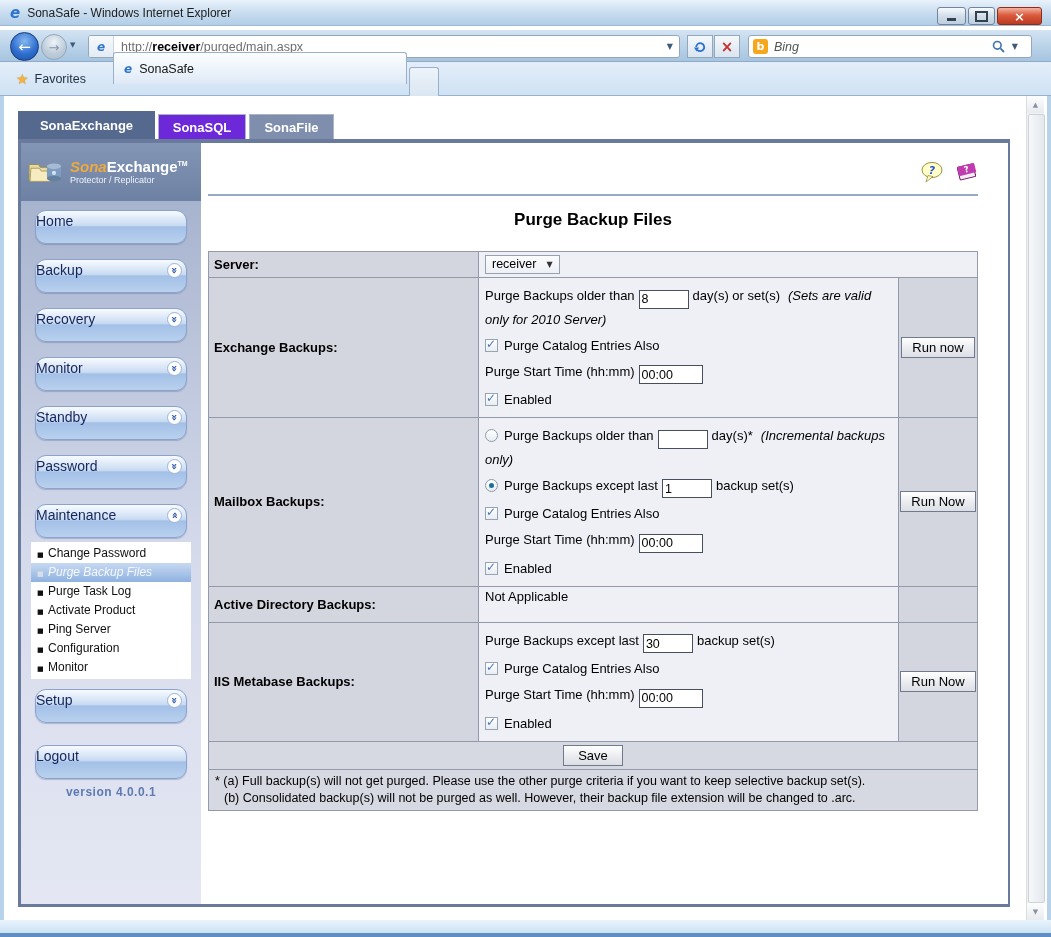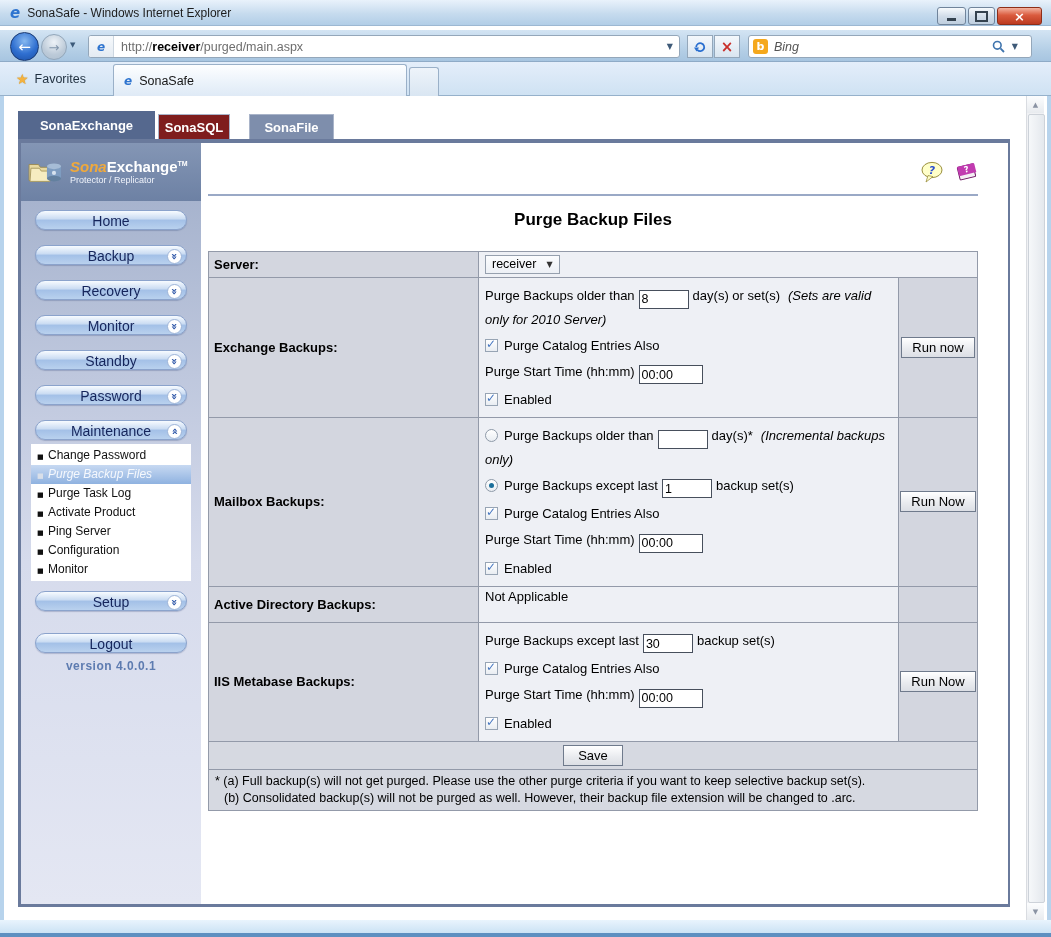--- a/index.html
+++ b/index.html
@@ -59,21 +59,21 @@
   .bing-logo::before{content:"b"}
   .search-text{font-style:italic;font-size:12.5px;color:#555}
   .search-right{margin-left:auto;display:flex;align-items:center;gap:7px;margin-right:7px}
 
   .tabsbar{position:absolute;left:0;top:62px;width:1051px;height:34px;
     background:linear-gradient(#e4eefa,#cfe2f3);border-bottom:1px solid #96b1cb;box-sizing:border-box}
   .fav-btn{position:absolute;left:8px;top:67px;height:24px;display:flex;align-items:center;gap:6px;
     padding:0 8px;font-size:12.5px;color:#1f2f3f}
   .star{color:#f4b23f;font-size:14px;font-family:"DejaVu Sans",sans-serif;text-shadow:0 0 1px #b07f1d}
   .star::before{content:"\2605"}
-  .browser-tab{position:absolute;left:113px;top:64px;width:294px;height:32px;box-sizing:border-box;
+  .browser-tab{position:absolute;left:113px;top:52px;width:294px;height:32px;box-sizing:border-box;
     background:linear-gradient(#fdfeff,#eaf2fa 60%,#dfeaf6);border:1px solid #9ab0c8;border-bottom:none;
     border-radius:3px 3px 0 0;display:flex;align-items:center;padding-left:10px;gap:7px;font-size:12.5px;color:#161616}
   .tab-stub{position:absolute;left:409px;top:67px;width:30px;height:29px;box-sizing:border-box;
     background:linear-gradient(#eef4fa,#d9e6f2);border:1px solid #9ab0c8;border-bottom:none;border-radius:3px 3px 0 0}
 
   
   .win-edge{position:absolute;top:96px;height:824px;width:4px;background:#b7d3ec}
   .win-edge.left{left:0}.win-edge.right{left:1047px}
   .bottom-strip{position:absolute;left:0;top:920px;width:1051px;height:13px;background:linear-gradient(#e9f4fd,#cbe2f4)}
   .bottom-line{position:absolute;left:0;top:933px;width:1051px;height:4px;background:#5e8fc0}
@@ -82,36 +82,36 @@
     font-size:7px;color:#8a93a3;font-family:"DejaVu Sans",sans-serif;background:linear-gradient(#fcfdfe,#e8ebef)}
   .sb-up{top:0}.sb-up::before{content:"\25B2"}
   .sb-down{bottom:0}.sb-down::before{content:"\25BC"}
   .sb-thumb{position:absolute;left:1px;top:18px;width:15px;height:787px;border:1px solid #cdd2d9;border-radius:2px;
     background:linear-gradient(90deg,#f6f8fa,#e4e8ed)}
 
   
   .app-tab{position:absolute;box-sizing:border-box;color:#fff;font-weight:bold;font-size:13px;
     display:flex;align-items:center;justify-content:center}
   .app-tab.active{left:18px;top:111px;width:137px;height:28px;background:#55688e}
-  .app-tab.t2{left:158px;top:114px;width:72px;height:25px;background:#7f1d1d;border:1px solid #a9b4c9;border-bottom:none}
+  .app-tab.t2{left:158px;top:114px;width:88px;height:25px;background:#6d28d9;border:1px solid #a9b4c9;border-bottom:none}
   .app-tab.t3{left:249px;top:114px;width:85px;height:25px;background:#7e8eac;border:1px solid #a9b4c9;border-bottom:none}
 
   .frame{position:absolute;left:18px;top:139px;width:992px;height:768px;box-sizing:border-box;
     border:3px solid #6a7a9c;border-top-width:4px;display:flex;background:#fff}
   .sidebar{width:180px;flex:0 0 180px;display:flex;flex-direction:column;
     background:linear-gradient(180deg,#9fadc9 0%,#b9c3da 25%,#d6dbec 55%,#e4e7f3 100%)}
   .logo{height:58px;background:linear-gradient(#8496b5,#6d81a4);display:flex;align-items:center;padding-left:6px;box-sizing:border-box}
   .logo-text{margin-left:5px;line-height:13px}
   .brand{font-size:15px;font-weight:bold;color:#fff;white-space:nowrap}
   .brand .sona{color:#f0a93c;font-style:italic}
   .brand sup{font-size:7px;vertical-align:6px}
   .logo-sub{font-size:9px;color:#eef2fa;margin-top:1px}
 
-  .side-btn{position:relative;width:152px;height:20px;margin:15px auto 0;border:1px solid #8ba3cc;border-radius:11px;
-    box-sizing:border-box;text-align:center;line-height:21px;font-size:14px;color:#15255b;
+  .side-btn{position:relative;width:152px;height:34px;margin:15px auto 0;border:1px solid #8ba3cc;border-radius:11px;
+    box-sizing:border-box;line-height:21px;font-size:14px;color:#15255b;
     background:linear-gradient(#f7fbff,#c9dbf2 45%,#a3c0e7 50%,#b9d1ee);box-shadow:0 1px 1px rgba(40,60,110,.25)}
   .side-btn.first{margin-top:9px}
   .chev{position:absolute;right:4px;top:3px;width:15px;height:15px;border-radius:50%;background:#fff;
     border:1px solid #9db4d8;box-sizing:border-box;color:#2d56a8}
   .chev i{display:block;font:bold 11px "DejaVu Sans",sans-serif;font-style:normal;line-height:13px;text-align:center;transform:rotate(90deg)}
   .chev i::before{content:"\00BB"}
   .chev.up i{transform:rotate(-90deg)}
 
   .submenu{margin:4px 10px 0;background:#fff;padding:2px 0}
   .sub-item{font-size:12px;color:#101010;padding:2px 0 2px 17px;line-height:15px;position:relative}

